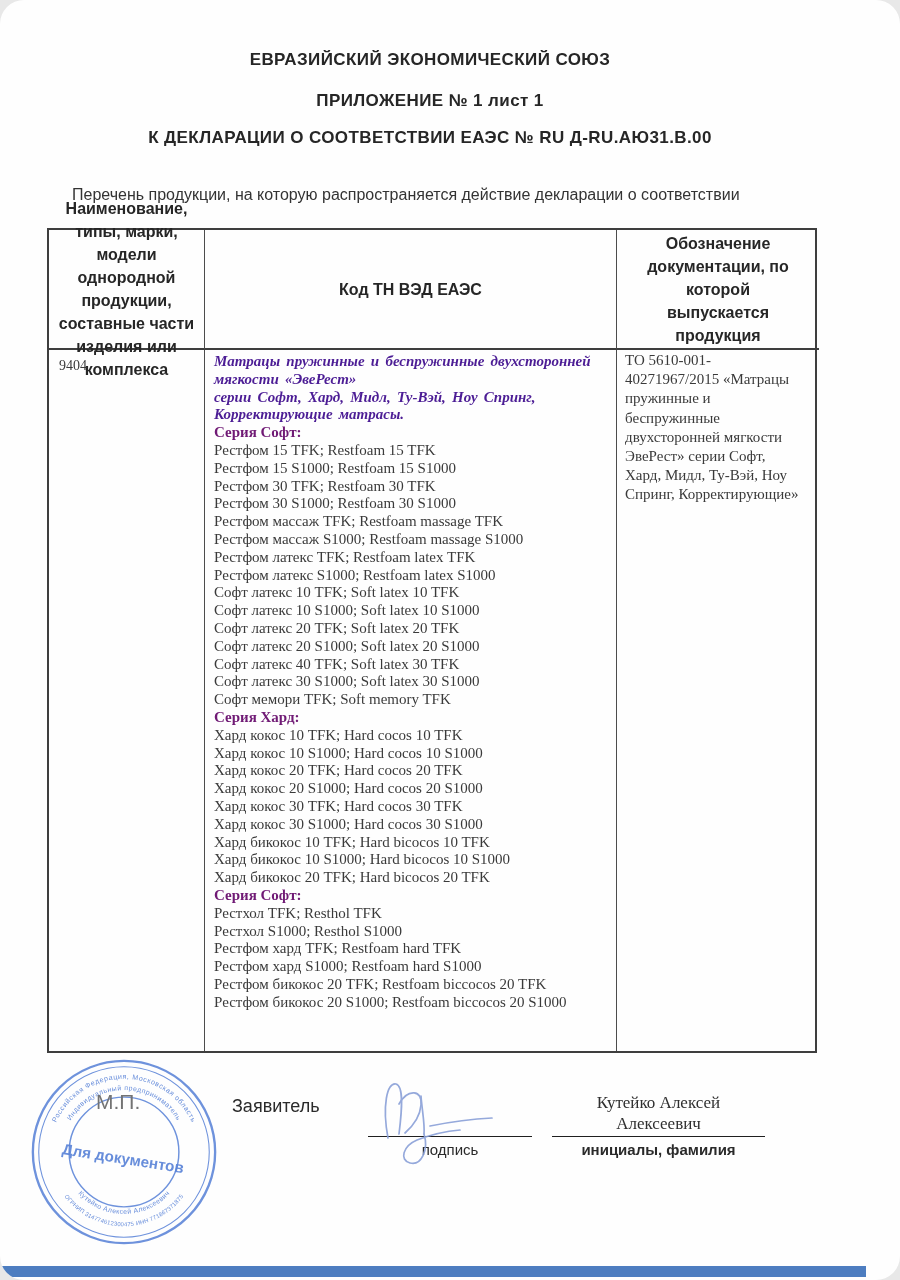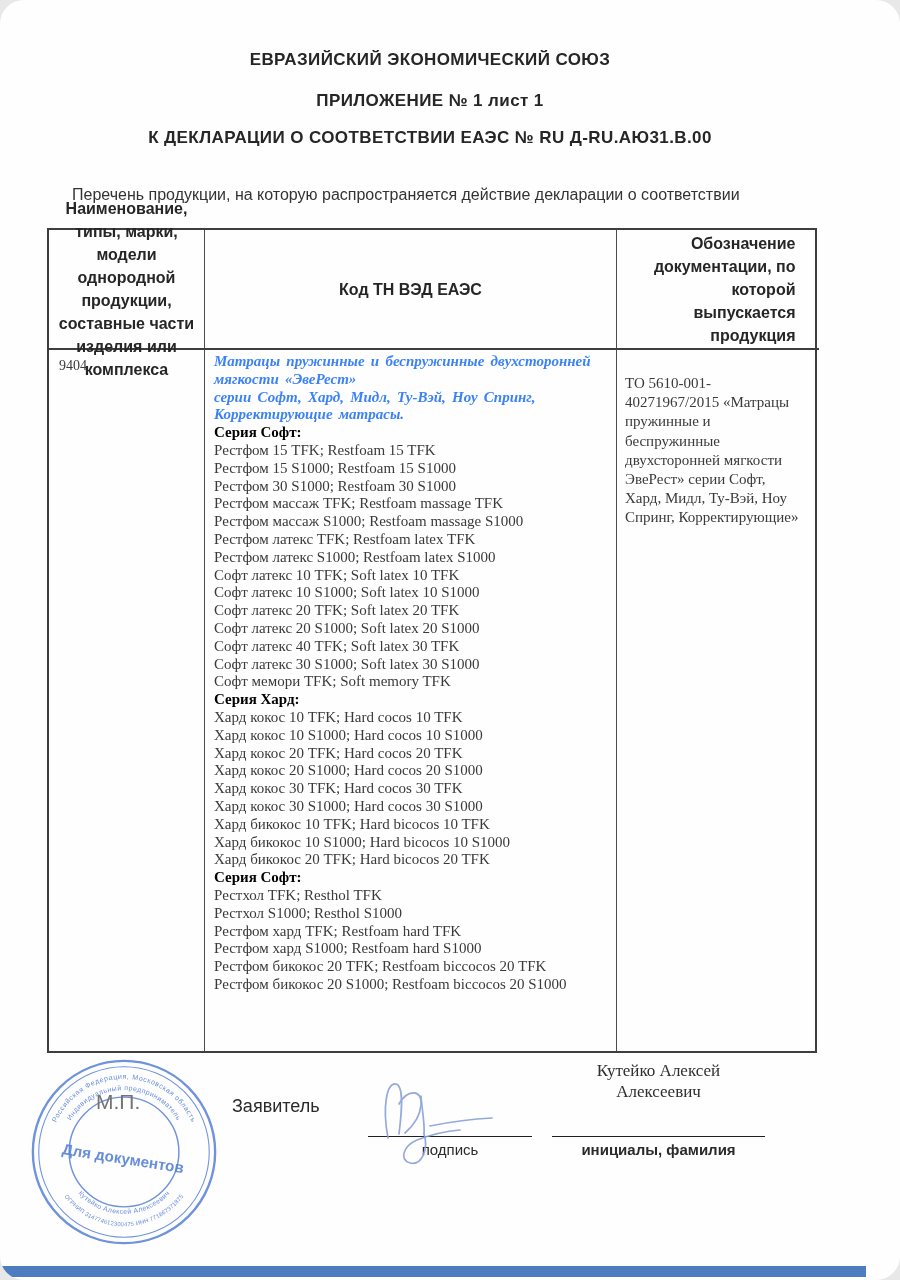--- a/index.html
+++ b/index.html
@@ -27,39 +27,39 @@
   }
   .cell { box-sizing:border-box; border-right:1.5px solid #4c4c4c; }
   .cell.last { border-right:none; }
   .hcell {
     border-bottom:2px solid #3e3e3e;
     display:flex; align-items:center; justify-content:center;
     text-align:center; font-weight:bold; font-size:16px; line-height:23px;
     color:#262626;
   }
   .hcell .hinner { max-width:360px; }
-  .hcell.hc3 .hinner { max-width:155px;text-align:right; }
+  .hcell.hc3 .hinner { max-width:155px; }
   .bcell { font-family:"Liberation Serif", serif; color:#3a3a3a; }
   #code-cell { padding:8px 10px; font-size:14px; }
   #models-cell { padding:3px 6px 0 9px; }
   .pline { white-space:nowrap; font-size:15px; line-height:17.8px; }
-  .style-bi { font-weight:bold; font-style:italic; word-spacing:2.5px; color:#3b82f6; }
-  .style-b  { font-weight:bold; color:#000000; }
-  #doc-cell { padding:24px 20px 0 8px; font-size:15px; line-height:19.2px; }
+  .style-bi { font-weight:bold; font-style:italic; word-spacing:2.5px; color:#4c1d95; }
+  .style-b  { font-weight:bold; color:#701a75; }
+  #doc-cell { padding:1px 20px 0 8px; font-size:15px; line-height:19.2px; }
   
   #stamp { position:absolute; left:26px; top:1054px; }
   #mp-label { position:absolute; left:96px; top:1090px; font-size:21px; color:#737373; z-index:3; }
   #applicant-label { position:absolute; left:232px; top:1096px; font-size:18px; color:#2a2a2a; }
   #signature-svg { position:absolute; left:372px; top:1074px; z-index:2; }
   .sig-line { position:absolute; top:1136px; border-top:1.6px solid #1f1f1f; height:0; }
   #signature-line { left:368px; width:164px; }
   #name-line { left:552px; width:213px; }
   #signature-caption { position:absolute; left:368px; top:1141px; width:164px; text-align:center; font-size:15px; color:#2a2a2a; }
   #name-caption { position:absolute; left:552px; top:1141px; width:213px; text-align:center; font-size:15px; color:#2a2a2a;font-weight:bold; }
-  #applicant-name { position:absolute; left:552px; top:1060px; width:213px; text-align:center;
+  #applicant-name { position:absolute; left:552px; top:1092px; width:213px; text-align:center;
     font-family:"Liberation Serif", serif; font-size:17px; line-height:21px; color:#2f2f2f; }
   #bottom-bar { position:absolute; left:0; top:1266px; width:866px; height:11px; }
 </style>
 </head>
 <body>
 
 <div id="page">
 
   <div class="doc-title" id="title-union">ЕВРАЗИЙСКИЙ ЭКОНОМИЧЕСКИЙ СОЮЗ</div>
   <div class="doc-title" id="title-annex">ПРИЛОЖЕНИЕ № 1 лист 1</div>
@@ -80,20 +80,21 @@
     <div class="cell bcell" id="code-cell">9404</div>
     <div class="cell bcell" id="models-cell">
       <div>
           <div class="pline style-bi">Матрацы пружинные и беспружинные двухсторонней</div>
           <div class="pline style-bi">мягкости «ЭвеРест»</div>
           <div class="pline style-bi">серии Софт, Хард, Мидл, Ту-Вэй, Ноу Спринг,</div>
           <div class="pline style-bi">Корректирующие матрасы.</div>
           <div class="pline style-b">Серия Софт:</div>
           <div class="pline style-r">Рестфом 15 TFK; Restfoam 15 TFK</div>
           <div class="pline style-r">Рестфом 15 S1000; Restfoam 15 S1000</div>
+          <div class="pline style-r">Рестфом 30 TFK; Restfoam 30 TFK</div>
           <div class="pline style-r">Рестфом 30 S1000; Restfoam 30 S1000</div>
           <div class="pline style-r">Рестфом массаж TFK; Restfoam massage TFK</div>
           <div class="pline style-r">Рестфом массаж S1000; Restfoam massage S1000</div>
           <div class="pline style-r">Рестфом латекс TFK; Restfoam latex TFK</div>
           <div class="pline style-r">Рестфом латекс S1000; Restfoam latex S1000</div>
           <div class="pline style-r">Софт латекс 10 TFK; Soft latex 10 TFK</div>
           <div class="pline style-r">Софт латекс 10 S1000; Soft latex 10 S1000</div>
           <div class="pline style-r">Софт латекс 20 TFK; Soft latex 20 TFK</div>
           <div class="pline style-r">Софт латекс 20 S1000; Soft latex 20 S1000</div>
           <div class="pline style-r">Софт латекс 40 TFK; Soft latex 30 TFK</div>

